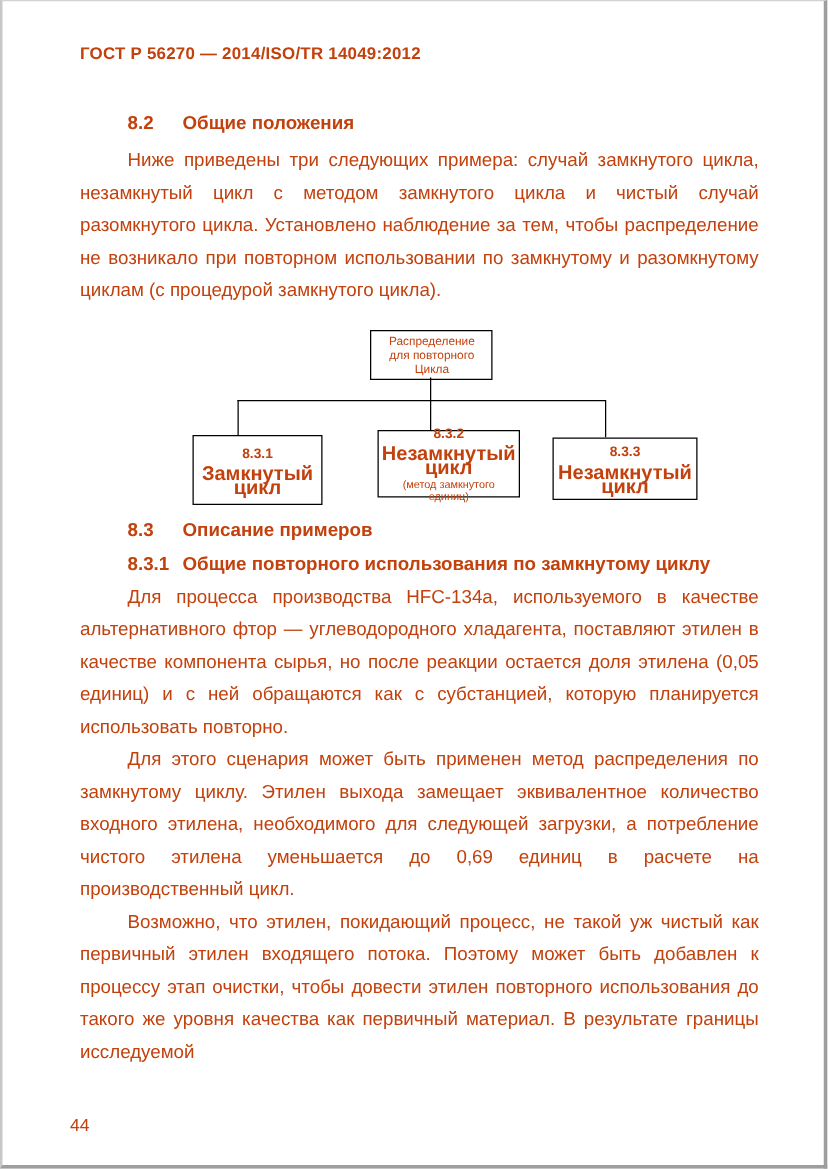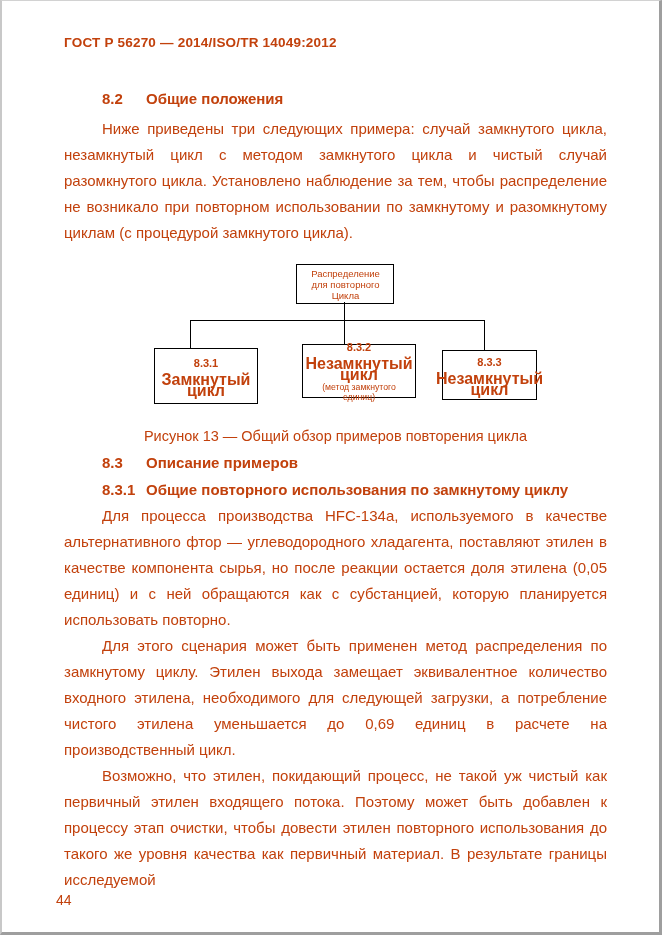--- a/index.html
+++ b/index.html
@@ -128,28 +128,27 @@
         <div class="dnum">8.3.1</div>
         <div class="dlabel">Замкнутый цикл</div>
       </div>
 
       <div class="dbox child box-2" style="left:222px; top:80px; width:114px; height:54px;">
         <div class="dnum">8.3.2</div>
         <div class="dlabel">Незамкнутый цикл</div>
         <div class="dsub">(метод замкнутого единиц)</div>
       </div>
 
-      <div class="dbox child box-3" style="left:362px; top:86px; width:95px; height:50px;">
+      <div class="dbox child box-3" style="left:362px; top:86px; width:116px; height:50px;">
         <div class="dnum">8.3.3</div>
         <div class="dlabel">Незамкнутый цикл</div>
       </div>
 
     </div>
 
-    <div class="fig-caption">Рисунок 13 — Общий обзор примеров повторения цикла</div>
   </div>
 
   <h2 class="heading heading-83">
     <span class="sec-num">8.3</span><span>Описание примеров</span>
   </h2>
 
   <h2 class="heading heading-831">
     <span class="sec-num">8.3.1</span><span>Общие повторного использования по замкнутому циклу</span>
   </h2>
 

